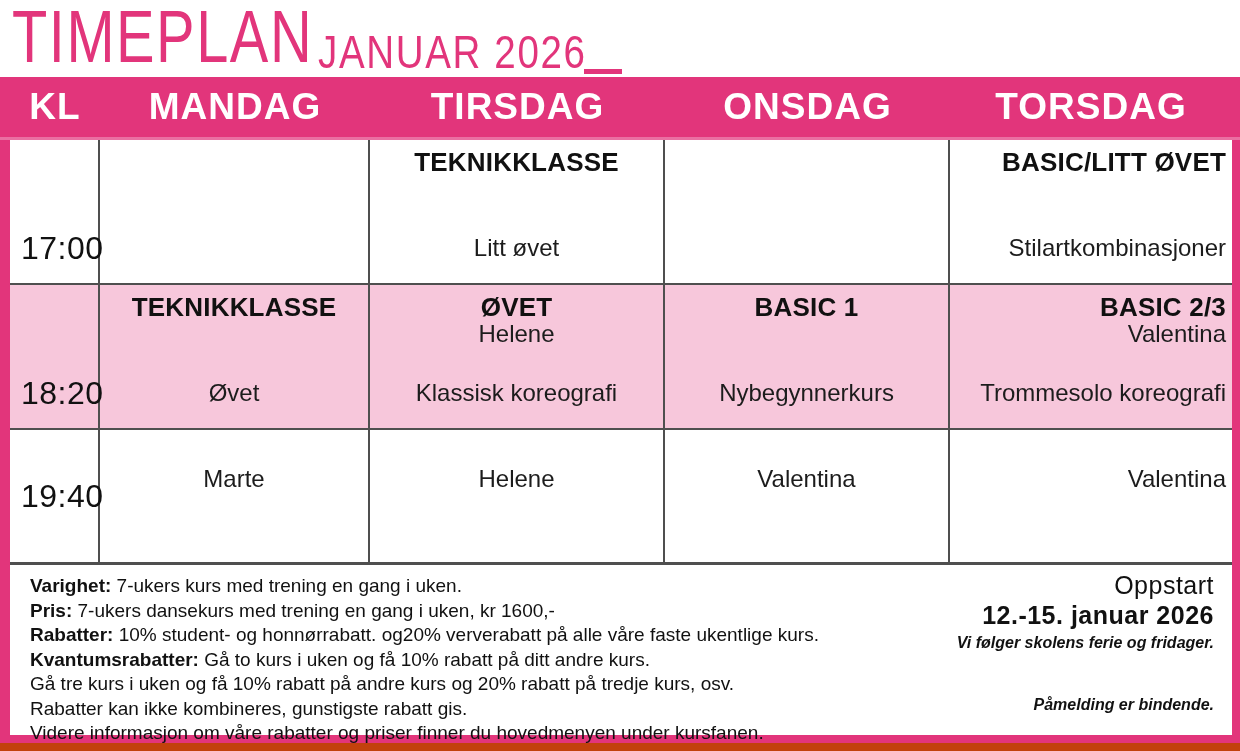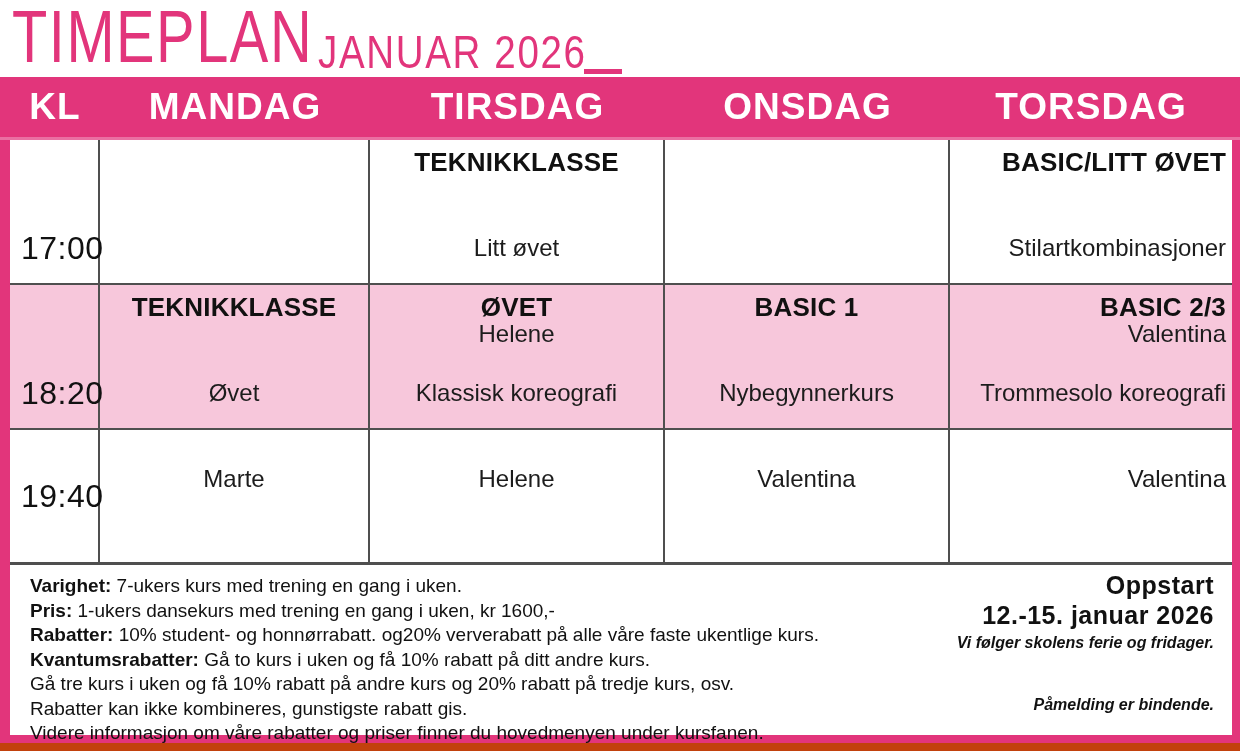--- a/index.html
+++ b/index.html
@@ -42,21 +42,21 @@
   .time-cell{justify-content:center;align-items:flex-start;padding-left:11px;}
   .time{font-weight:normal;font-size:32px;letter-spacing:0.5px;}
   .class-title{font-weight:bold;font-size:26px;line-height:37px;letter-spacing:0.2px;white-space:nowrap;}
   .class-sub{font-weight:400;font-size:24px;line-height:38px;color:#1c1c1c;white-space:nowrap;margin-top:48px;}
 
   
   .footer{position:relative;height:170px;background:#fff;padding:9px 18px 0 20px;}
   .fline{font-size:19px;line-height:24.5px;}
   .fline b{font-weight:bold;}
   .f-right{position:absolute;top:6px;right:18px;text-align:right;}
-  .opp-title{font-weight:bold;font-size:25px;line-height:29px;letter-spacing:0.5px;}
+  .opp-title{font-weight:normal;font-size:25px;line-height:29px;letter-spacing:0.5px;}
   .opp-dates{font-weight:bold;font-size:25px;line-height:30px;letter-spacing:0.5px;}
   .opp-note{font-weight:bold;font-style:italic;font-size:16px;line-height:26px;}
   .opp-note.gap{margin-top:36px;}
 </style>
 </head>
 <body>
 
 <div class="page">
 
   <div class="title-area">
@@ -141,21 +141,21 @@
         <div class="class-title"></div>
       </div>
       <div class="cell">
         <div class="class-title"></div>
       </div>
     </div>
 
     <div class="footer">
       <div>
         <div class="fline"><b>Varighet:</b><span> 7-ukers kurs med trening en gang i uken.</span></div>
-        <div class="fline"><b>Pris:</b><span> 1-ukers dansekurs med trening en gang i uken, kr 1600,-</span></div>
+        <div class="fline"><b>Pris:</b><span> 7-ukers dansekurs med trening en gang i uken, kr 1600,-</span></div>
         <div class="fline"><b>Rabatter:</b><span> 10% student- og honnørrabatt. og20% ververabatt på alle våre faste ukentlige kurs.</span></div>
         <div class="fline"><b>Kvantumsrabatter:</b><span> Gå to kurs i uken og få 10% rabatt på ditt andre kurs.</span></div>
         <div class="fline"><b></b><span>Gå tre kurs i uken og få 10% rabatt på andre kurs og 20% rabatt på tredje kurs, osv.</span></div>
         <div class="fline"><b></b><span>Rabatter kan ikke kombineres, gunstigste rabatt gis.</span></div>
         <div class="fline"><b></b><span>Videre informasjon om våre rabatter og priser finner du hovedmenyen under kursfanen.</span></div>
       </div>
       <div class="f-right">
         <div class="opp-title">Oppstart</div>
         <div class="opp-dates">12.-15. januar 2026</div>
         <div class="opp-note">Vi følger skolens ferie og fridager.</div>

